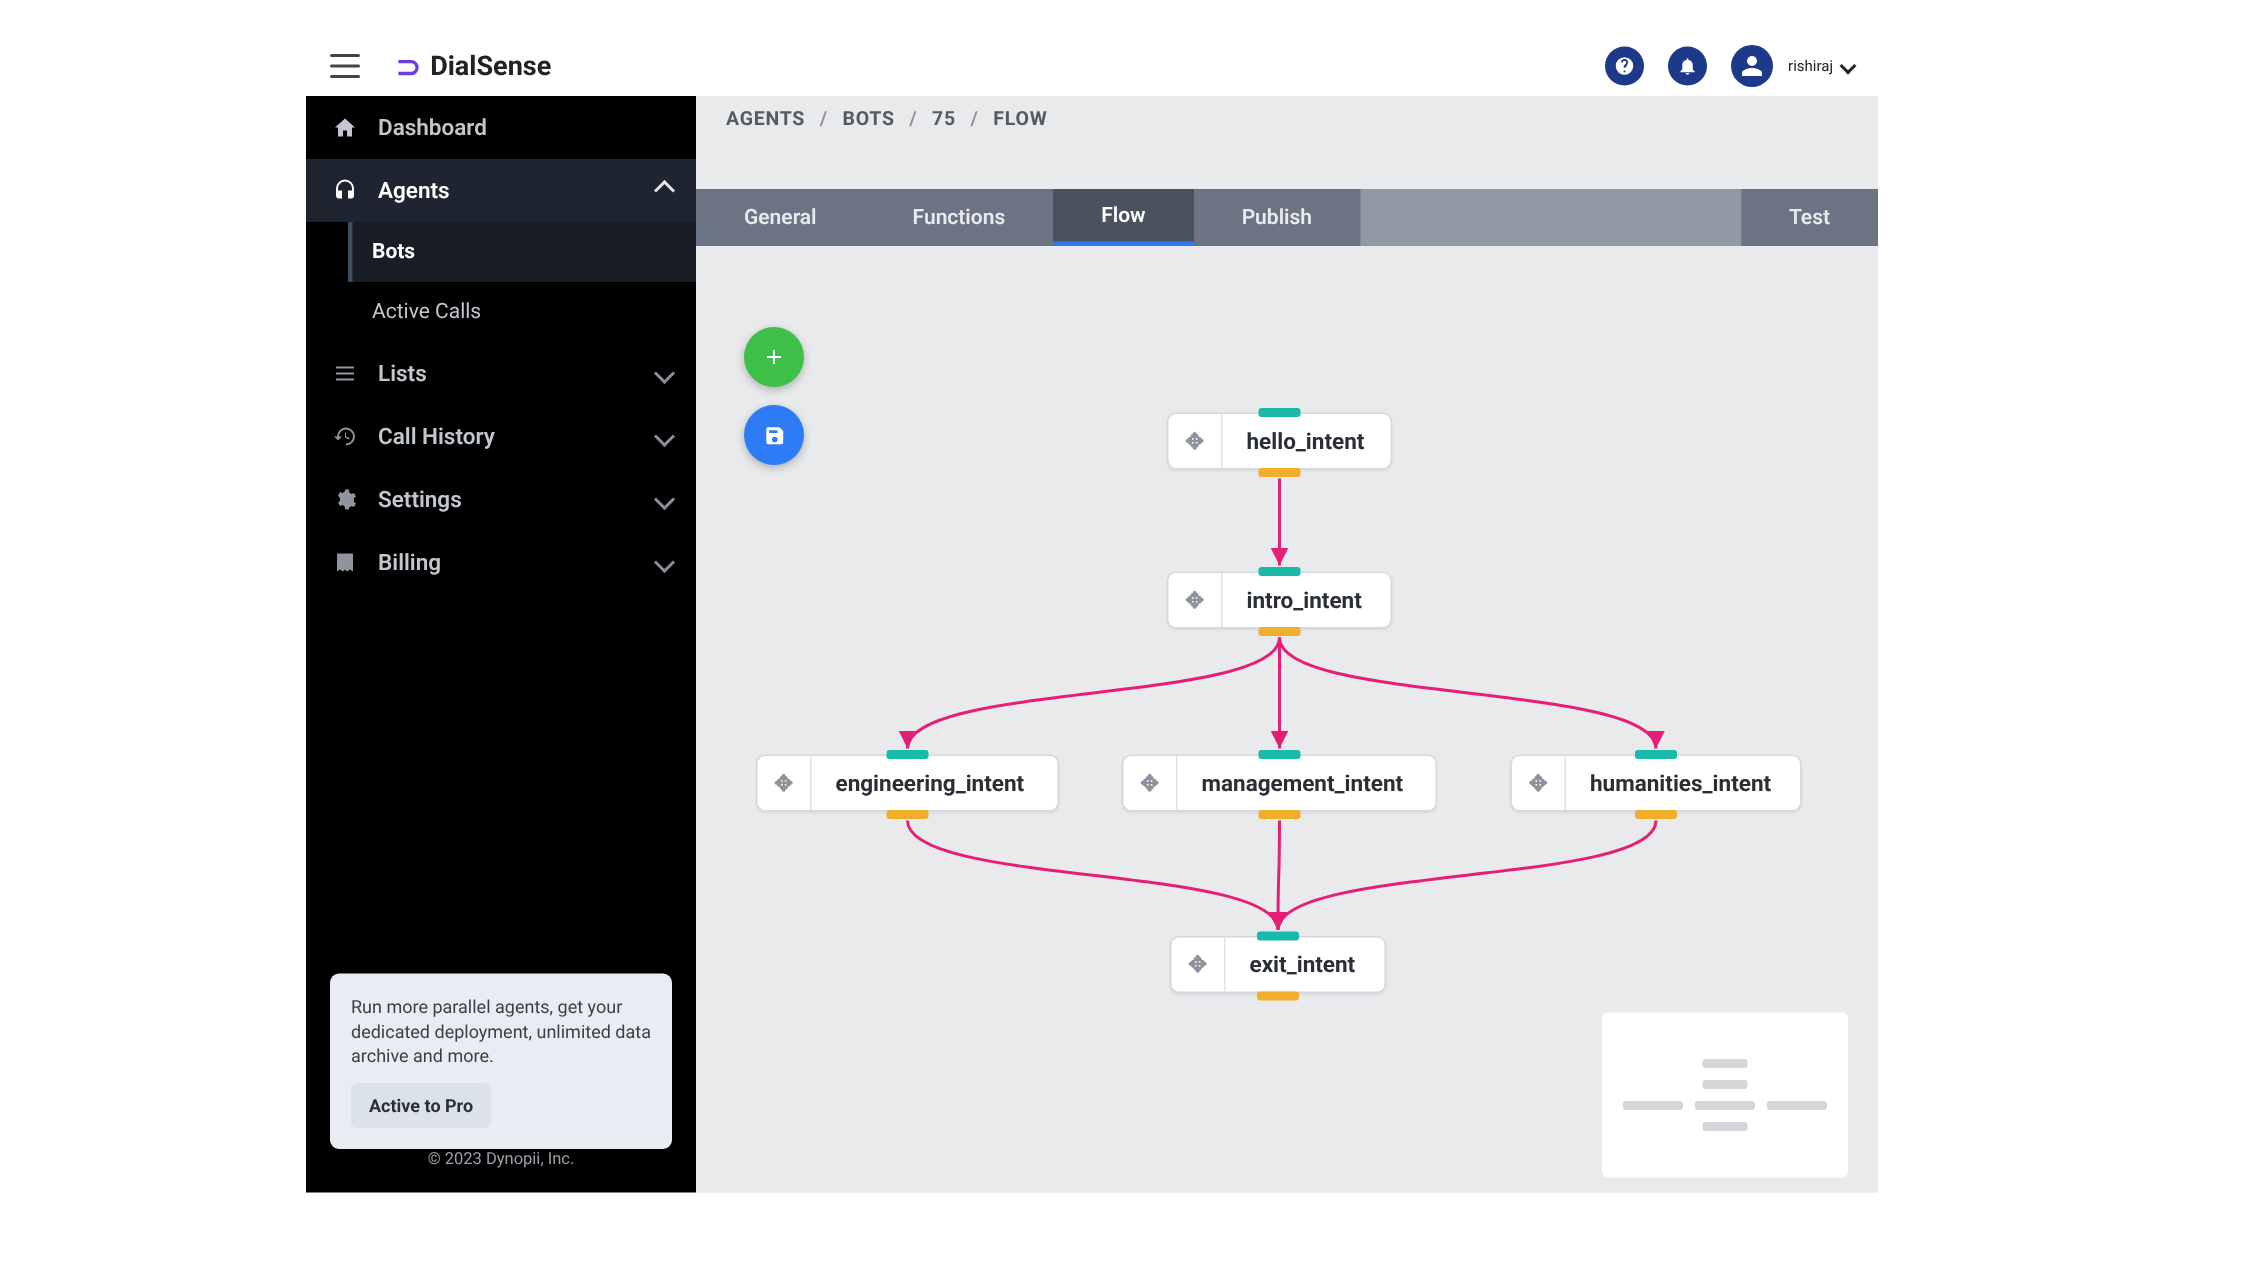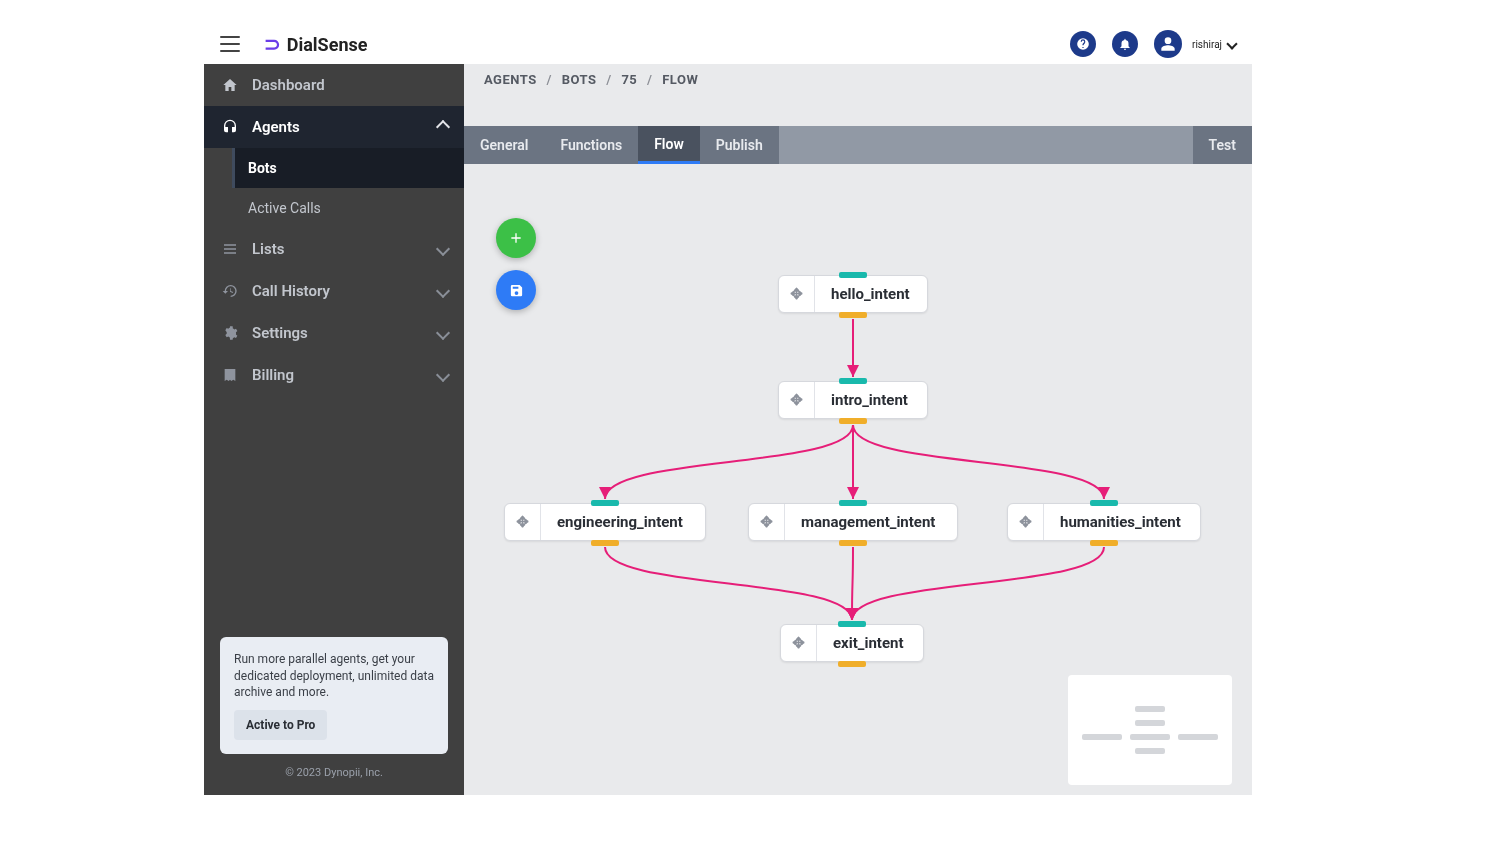--- a/index.html
+++ b/index.html
@@ -21,46 +21,46 @@
   .hbtn { width:26px; height:26px; border-radius:50%; background:#1d3a8a; display:flex; align-items:center; justify-content:center; margin-left:16px; cursor:pointer; }
   .hbtn svg { fill:#fff; }
   .user { display:flex; align-items:center; margin-left:16px; cursor:pointer; color:#222;}
   .user .avatar { width:28px; height:28px; border-radius:50%; background:#1d3a8a; display:flex; align-items:center; justify-content:center; margin-right:10px; }
   .user .avatar svg{ fill:#fff; }
   .user .name { font-weight:400; font-size:10px; margin-right:6px; }
   .user .chev { border:solid #222; border-width:0 2px 2px 0; display:inline-block; padding:3px; transform:rotate(45deg); }
 
   
   .body { display:flex; height: calc(100% - 40px); }
-  .sidebar { width:260px; background:#404040; color:#cbd0d8; display:flex; flex-direction:column; }
+  .sidebar { width:260px; background:#000000; color:#cbd0d8; display:flex; flex-direction:column; }
   .nav {}
   .nav-group { }
   .nav-item { display:flex; align-items:center; height:42px; padding:0 16px; font-size:15px; color:#c2c6cd; cursor:pointer; }
   .nav-item.level1 { font-weight:600; }
   .nav-item .icon { width:20px; display:flex; justify-content:center; margin-right:12px; }
   .nav-item .label { flex:1; }
   .nav-item .caret { width:10px; height:10px; }
   .nav-item .caret.down { border:solid #8a8f98; border-width:0 2px 2px 0; padding:3px; transform:rotate(45deg); }
   .nav-item .caret.up   { border:solid #e3e5e9; border-width:0 2px 2px 0; padding:3px; transform:rotate(-135deg); }
   .nav-item.active   { background:#1f2530; color:#fff; }
   .nav-sub { padding-left:28px; }
   .nav-sub .nav-item { height:40px; font-size:14px; font-weight:400; }
   .nav-sub .nav-item.current { background:#181d26; color:#fff; border-left:3px solid #3f4b5e; padding-left:13px; font-weight:700; }
 
   .sidebar-footer { margin-top:auto; padding:16px; }
   .promo { background:#e9edf3; color:#3a3f47; border-radius:6px; padding:14px 14px 14px 14px; font-size:12px; line-height:1.35;margin-top:46px; }
   .promo button { margin-top:10px; background:#dce2ea; border:none; padding:8px 12px; font-size:12px; font-weight:700; border-radius:4px; cursor:pointer; color:#2a2e35;}
-  .copyright { text-align:center; font-size:11px; color:#9aa0aa; margin-top:12px; }
+  .copyright { text-align:center; font-size:11px; color:#9aa0aa; }
 
   
   .main { flex:1; display:flex; flex-direction:column; background:#e9eaec; position:relative;gap:28px; }
   .breadcrumb { height:34px; padding:8px 20px 0 20px; font-size:13px; font-weight:700; letter-spacing:0.5px; color:#555a63; }
   .breadcrumb .sep { color:#8c8f96; margin:0 6px; font-weight:600; }
   .tabs { display:flex; background:#6b7482; height:38px; }
-  .tab { padding:0 16px; display:flex; align-items:center; font-size:14px; font-weight:600; color:#e8eaee; cursor:pointer; }
+  .tab { padding:0 32px; display:flex; align-items:center; font-size:14px; font-weight:600; color:#e8eaee; cursor:pointer; }
   .tab.active { background:#4a525f; color:#fff; border-bottom:3px solid #2e7bf6; }
   .tabs .spacer { flex:1; background:#9199a5; }
   .tab.test { background:#6b7482; }
 
   .canvas { flex:1; position:relative; background:#e9eaec; overflow:hidden; }
 
   .fab { position:absolute; left:32px; width:40px; height:40px; border-radius:50%; display:flex; align-items:center; justify-content:center; cursor:pointer; box-shadow:0 2px 6px rgba(0,0,0,0.25); }
   .fab.add { top:26px; background:#3cc047; }
   .fab.save{ top:78px; background:#2e7bf6; }
   .fab svg { fill:#fff; }

